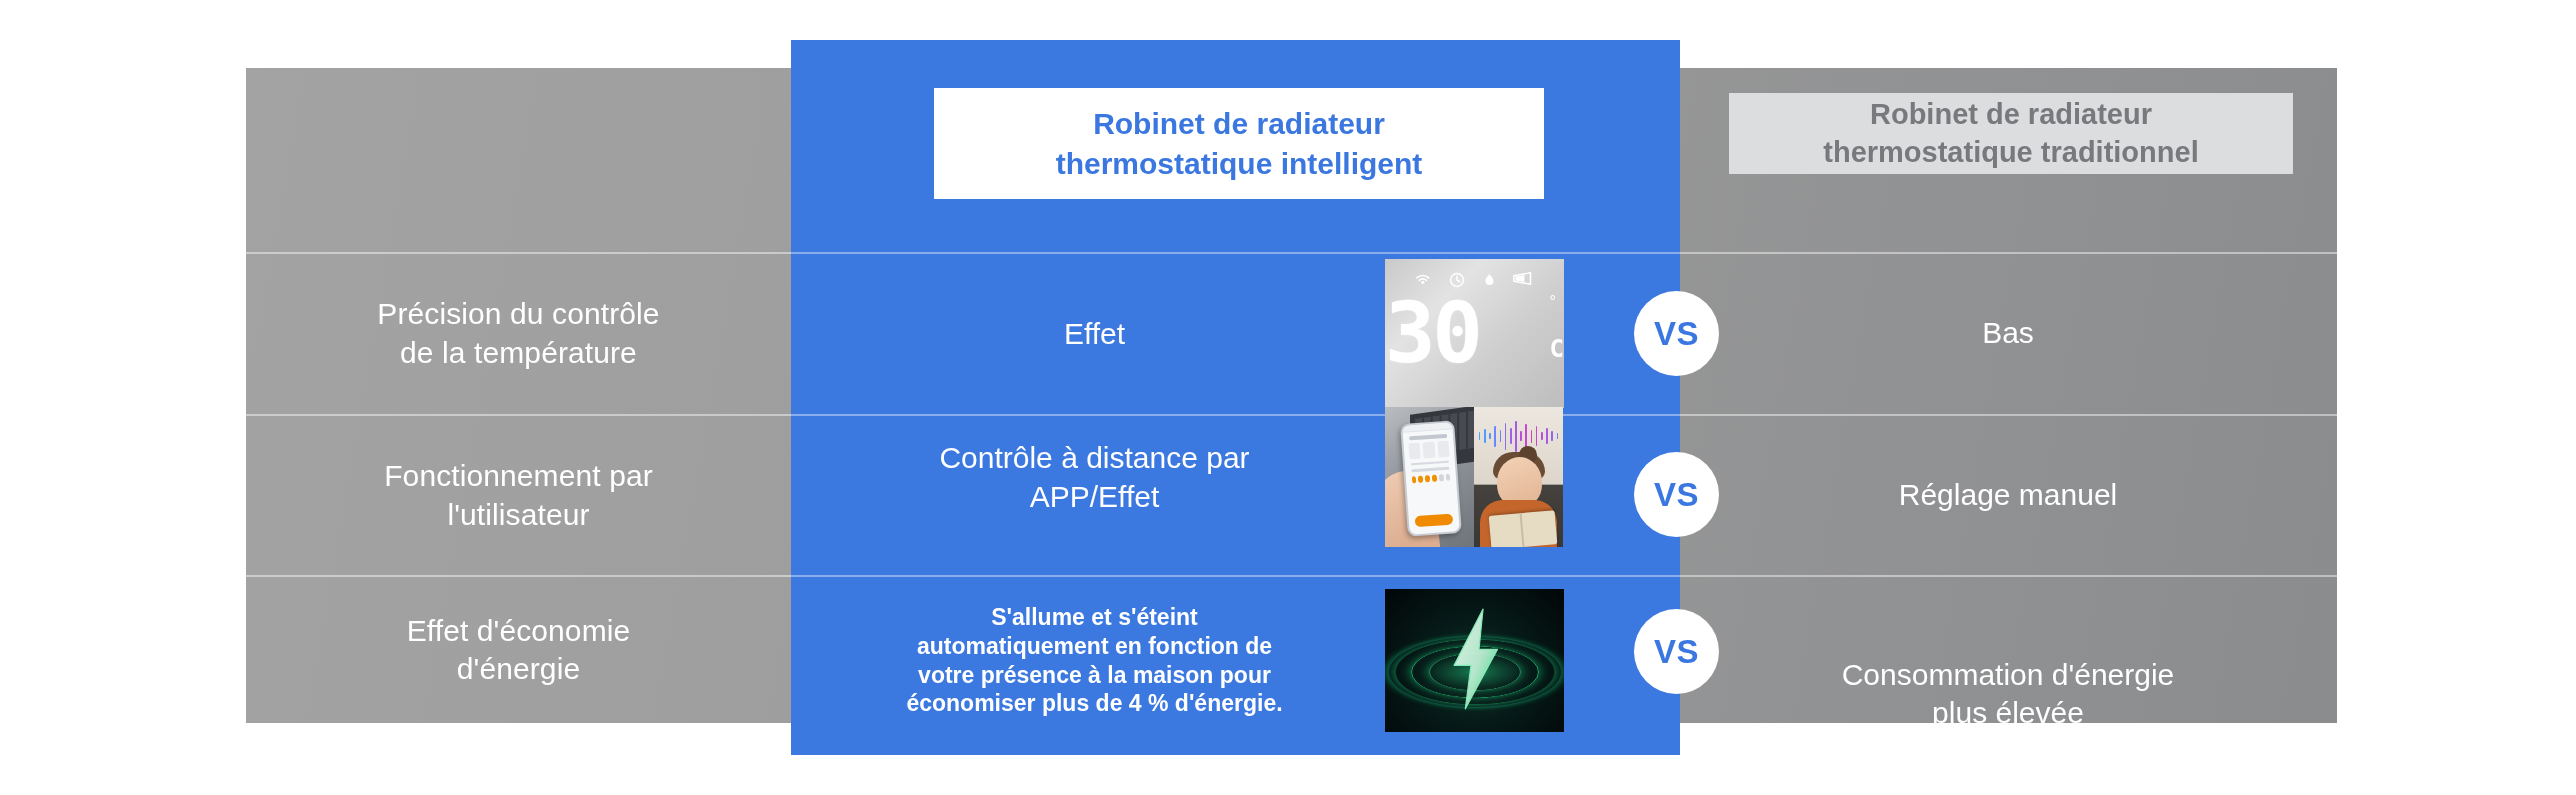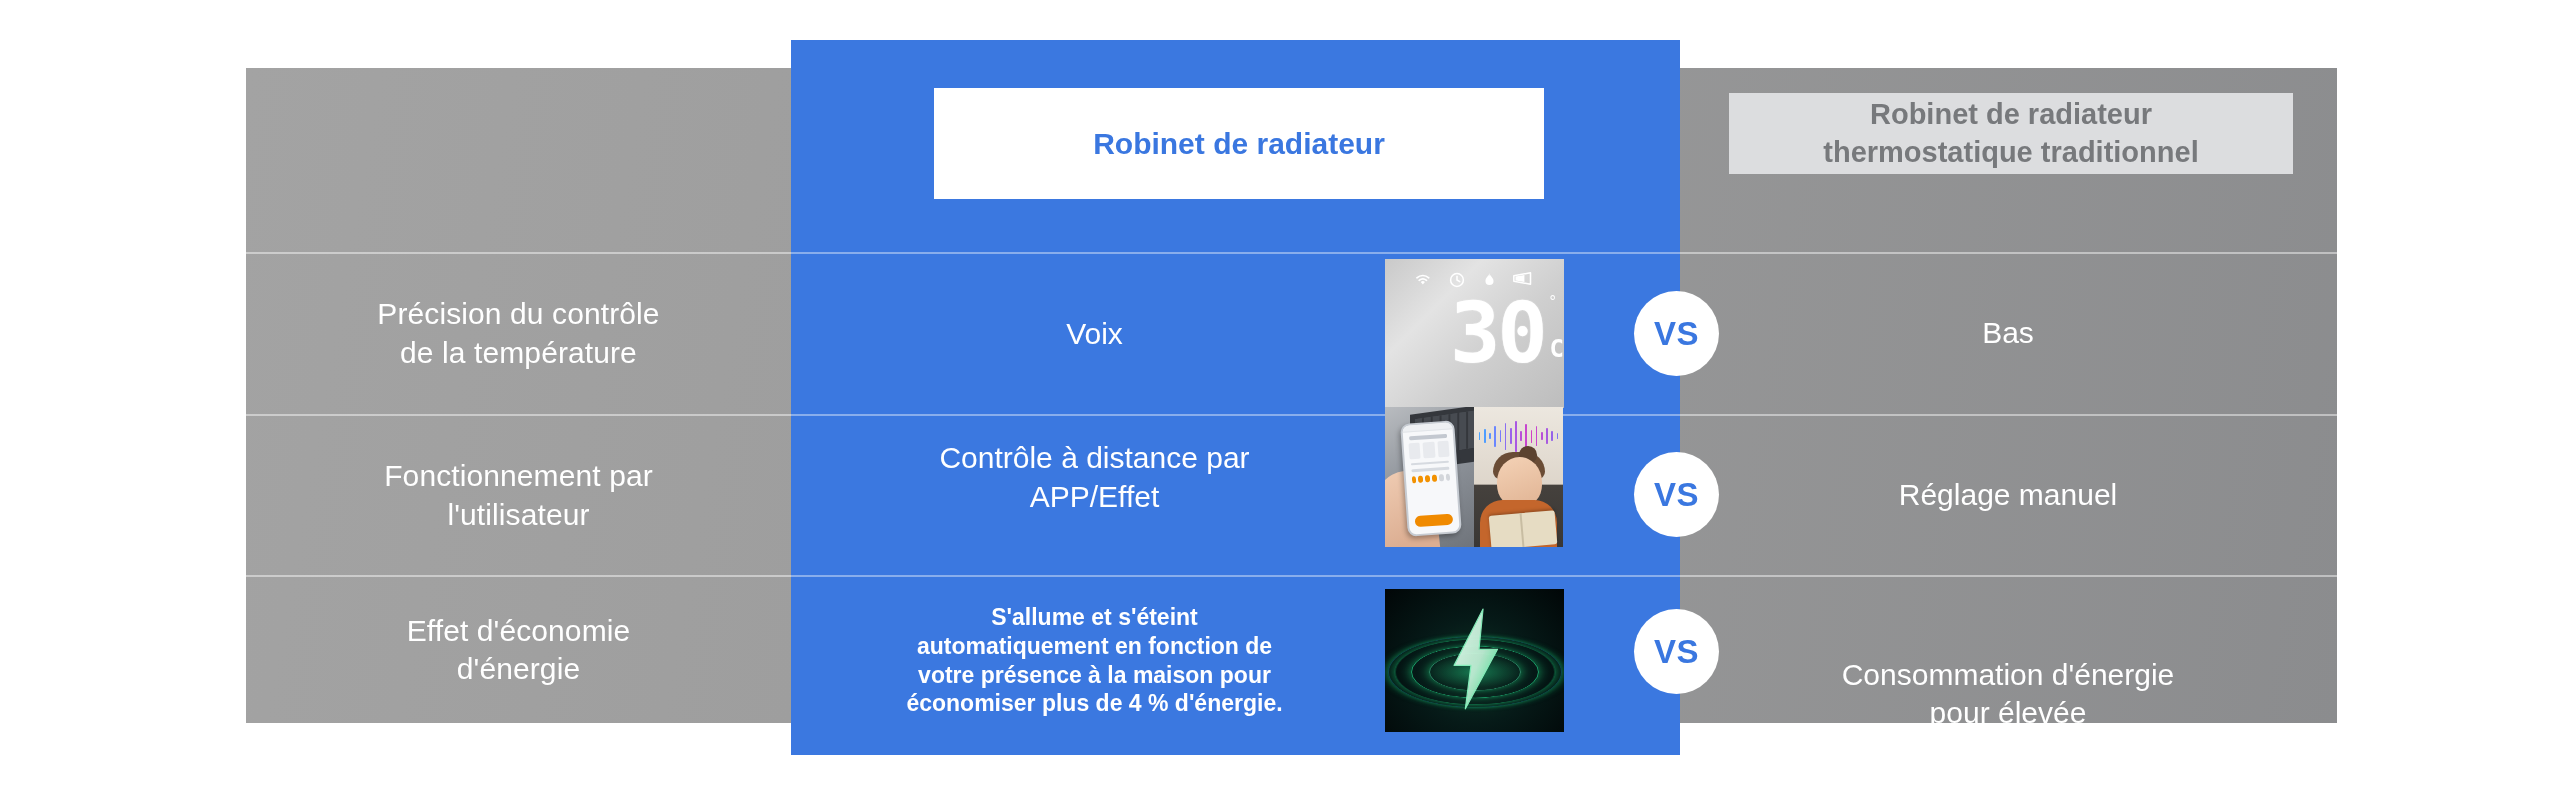--- a/index.html
+++ b/index.html
@@ -186,21 +186,21 @@
     justify-content: center;
     gap: 17.7px;
   }
   .thermo-icons svg { display: block; }
   .thermo-digits {
     position: absolute;
     top: 32px;
     left: 0;
     width: 100%;
     display: flex;
-    justify-content: flex-end;
+    justify-content: space-between;
     align-items: flex-start;
   }
   .seg-num {
     font-family: "DejaVu Sans Mono", monospace;
     font-size: 84px;
     font-weight: bold;
     color: #ffffff;
     letter-spacing: -3.2px;
     line-height: 1;
     text-shadow: 0 0 1.6px rgba(255,255,255,0.6);
@@ -507,39 +507,40 @@
 
   <div class="right-col r1">
     <span>Bas</span>
   </div>
   <div class="right-col r2">
     <span>Réglage manuel</span>
   </div>
   <div class="right-col r3">
     <div>
       <span>Consommation d'énergie</span><br>
-      <span>pour élevée</span>
+      <span>plus élevée</span>
     </div>
   </div>
 
   <div class="blue-col">
 
     <div class="blue-header-badge">
       <div>
         <span>Robinet de radiateur</span><br>
+        <span>thermostatique intelligent</span>
       </div>
     </div>
 
     <div class="inner-div d1"></div>
     <div class="inner-div d2"></div>
     <div class="inner-div d3"></div>
 
     <div class="blue-row b1">
       <div class="blue-text">
-        <span>Voix</span>
+        <span>Effet</span>
       </div>
       <div class="media-wrap">
         <div class="thermo">
           <div class="thermo-icons">
 
             <span>
               <svg width="17.7" height="14.5" viewBox="0 0 22 18">
                 <path d="M11 15.5l2.6-3.2a4 4 0 0 0-5.2 0z" fill="#fff"></path>
                 <path d="M3.6 7.2A11 11 0 0 1 18.4 7.2" stroke="#fff" stroke-width="2.1" fill="none" stroke-linecap="round"></path>
                 <path d="M6.4 10.3a7.2 7.2 0 0 1 9.2 0" stroke="#fff" stroke-width="2.1" fill="none" stroke-linecap="round"></path>

